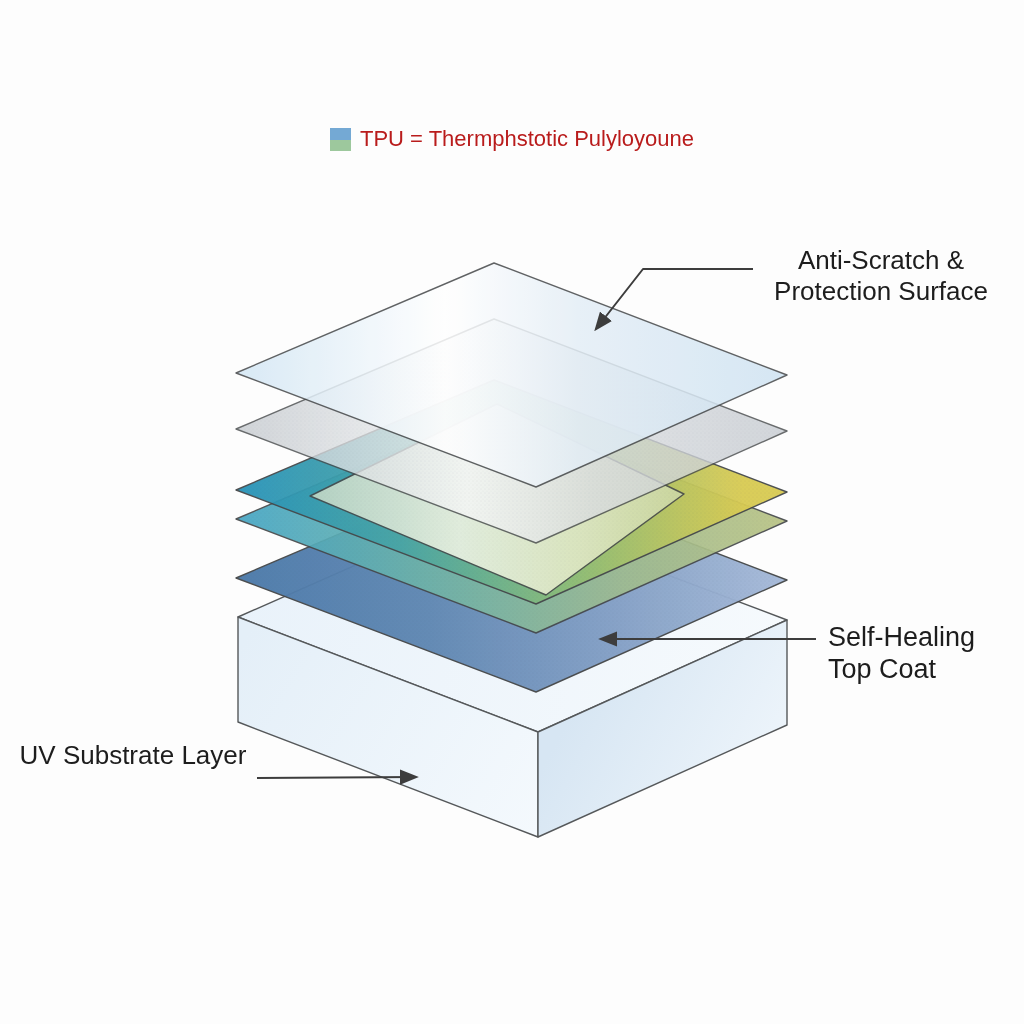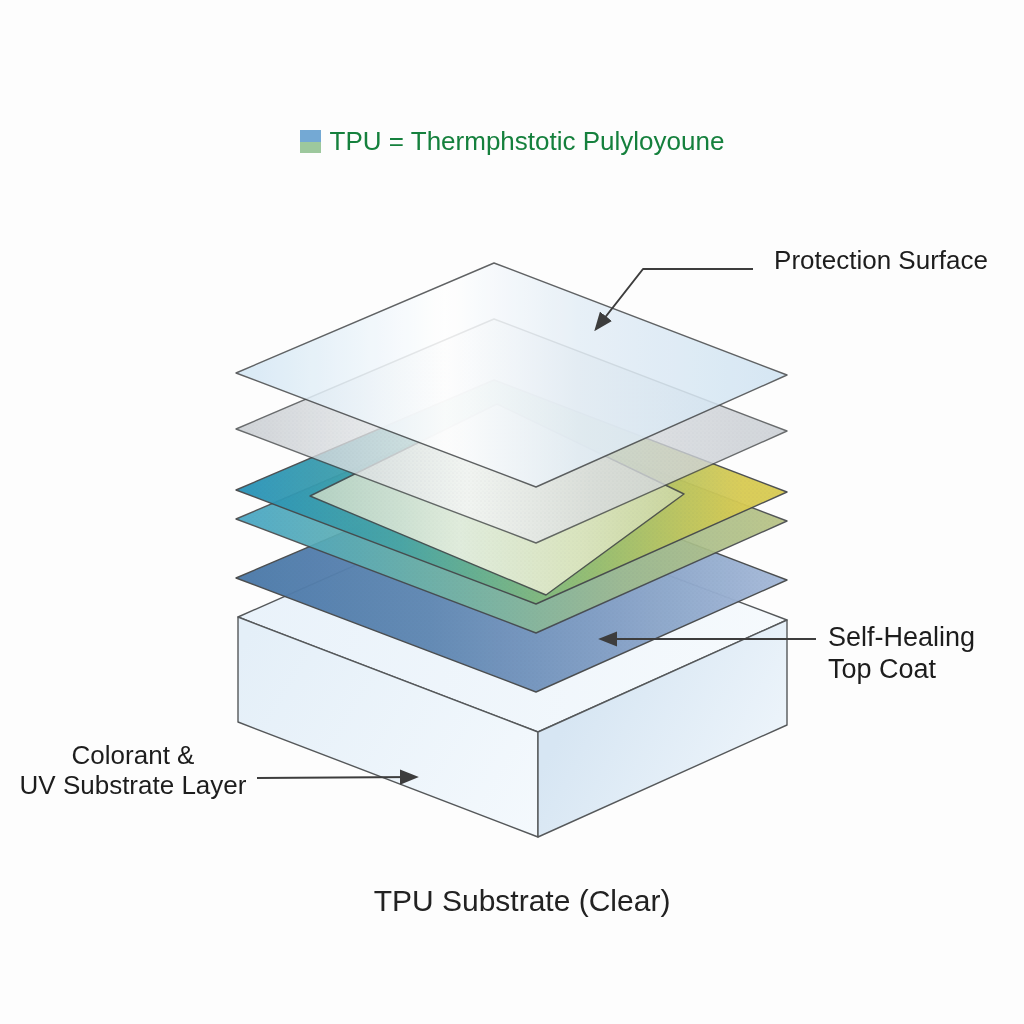--- a/index.html
+++ b/index.html
@@ -9,21 +9,21 @@
     font-family:"Liberation Sans", sans-serif;
   }
   .title {
     position:absolute; top:74px; left:0; width:100%; margin:0;
     text-align:center; font-size:37px; font-weight:700;
     letter-spacing:-0.3px; color:#151515;
   }
   .legend {
     position:absolute; top:126px; left:0; width:100%;
     display:flex; justify-content:center; align-items:center; gap:9px;
-    font-size:26px; color:#15803d;
+    font-size:22px; color:#b91c1c;
   }
   .legend svg { display:block; }
   .diagram { position:absolute; left:0; top:0; }
   .lbl { position:absolute; color:#1d1d1d; }
   .lbl span { display:block; }
   .lbl-anti { left:745px; top:245px; width:272px; text-align:center; font-size:26px; line-height:31px; }
   .lbl-self { left:828px; top:621px; width:210px; text-align:left; font-size:27px; line-height:32px; }
   .lbl-colorant { left:8px; top:740px; width:250px; text-align:center; font-size:26px; line-height:30px; }
   .lbl-substrate { left:20px; top:884px; width:1004px; text-align:center; font-size:30px; color:#222; }
 </style>
@@ -126,28 +126,27 @@
     </g>
 
     <g fill="none" stroke-width="2" stroke-linejoin="round">
       <path d="M 753 269 L 643 269 L 596 329" marker-end="url(#arrow)" stroke="#3d3d3d"></path>
       <path d="M 816 639 L 601 639" marker-end="url(#arrow)" stroke="#3d3d3d"></path>
       <path d="M 257 778 L 416 777" marker-end="url(#arrow)" stroke="#3d3d3d"></path>
     </g>
   </svg>
 
   <div class="lbl lbl-anti">
+    <span>Anti-Scratch &amp;</span>
     <span>Protection Surface</span>
   </div>
 
   <div class="lbl lbl-self">
     <span>Self-Healing</span>
     <span>Top Coat</span>
   </div>
 
   <div class="lbl lbl-colorant">
-    <span>Colorant &amp;</span>
     <span>UV Substrate Layer</span>
   </div>
 
-  <div class="lbl lbl-substrate">TPU Substrate (Clear)</div>
 
 </div>
 
 </body></html>

